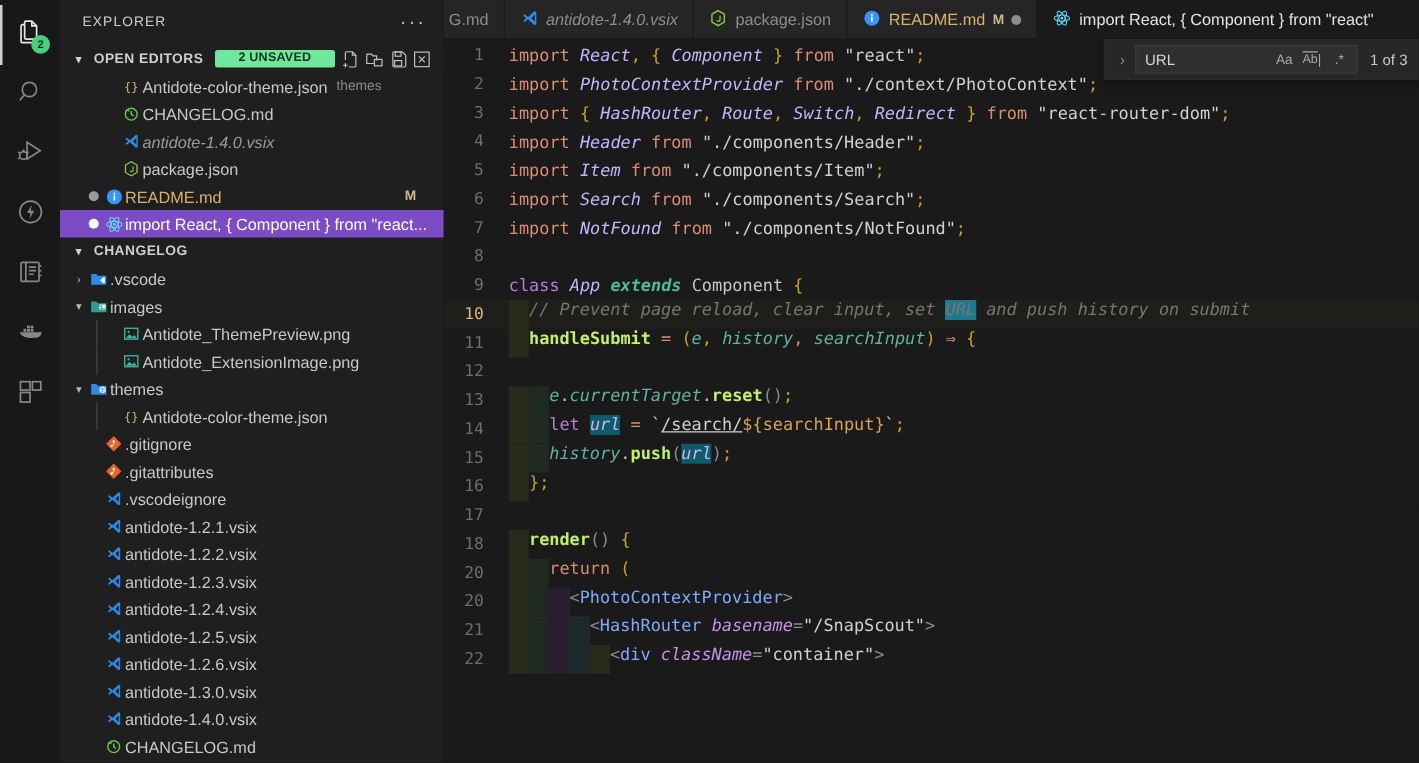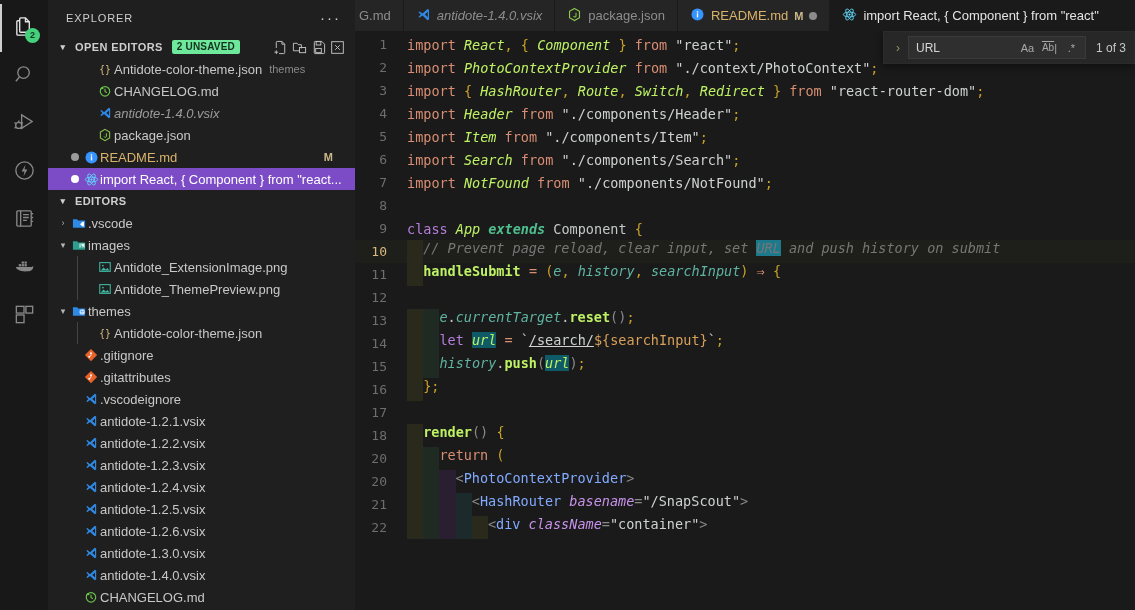--- a/index.html
+++ b/index.html
@@ -44,21 +44,21 @@
 
   .section-header {
     height: 22px; display: flex; align-items: center; gap: 5px;
     padding-left: 8px; color: #cfcfcf; font-size: 11px; font-weight: bold;
     letter-spacing: .4px;
   }
   .section-header.open-editors { background: #1f1f1f; }
   .chev { width: 14px; text-align: center; font-size: 9px; color: #cfcfcf; }
   .badge-unsaved {
     background: #6ee89a; color: #14301f; font-size: 10px; font-weight: bold;
-    border-radius: 2px; padding: 1px 5px 2px; margin-left: 4px; letter-spacing: .2px;
+    border-radius: 2px; padding: 1px 19px 2px; margin-left: 4px; letter-spacing: .2px;
   }
   .hdr-actions { margin-left: auto; display: flex; gap: 4px; padding-right: 10px; color: #c4c4c4; }
   .hdr-actions svg { display: block; }
 
   .row {
     height: 22px; display: flex; align-items: center; font-size: 13px;
     color: #c8c8c8; white-space: nowrap; position: relative;
   }
   .row.selected { background: #7b4cc6; color: #ffffff; }
   .row .dirty-dot {
@@ -131,21 +131,21 @@
   .ind.g1 { background: #2a2a1c; }
   .ind.g2 { background: #1e2a22; }
   .ind.g3 { background: #2a1f31; }
   .ind.g4 { background: #1c2a2c; }
   .ind.g5 { background: #2a2a1c; }
 
   
   .t-kw       { color: #d98e73; }
   .t-kwp      { color: #b57edc; }
   .t-ext      { color: #4fbf8f; font-style: italic; font-weight: bold; }
-  .t-id       { color: #bef264; font-style: italic; }
+  .t-id       { color: #c4b5fd; font-style: italic; }
   .t-str      { color: #cfd2d1; }
   .t-punc     { color: #c9a227; }
   .t-plain    { color: #c5c8c6; }
   .t-fn       { color: #bef264; font-weight: bold; }
   .t-cmt      { color: #767676; font-style: italic; }
   .t-tag      { color: #82aaff; }
   .t-attr     { color: #c792ea; font-style: italic; }
   .t-brk      { color: #8a8a8a; }
   .t-arrow    { color: #d98e73; }
   .t-interp   { color: #d9a05b; }
@@ -344,21 +344,21 @@
           <ellipse cx="8" cy="8" rx="6.6" ry="2.6" transform="rotate(60 8 8)"></ellipse>
           <ellipse cx="8" cy="8" rx="6.6" ry="2.6" transform="rotate(120 8 8)"></ellipse>
           <circle cx="8" cy="8" r="1.2" fill="#61dafb" stroke="none"></circle>
         </svg>
       </span>
       <span class="lbl">import React, { Component } from "react...</span>
     </div>
 
     <div class="section-header">
       <span class="chev">▾</span>
-      <span>EDITORS</span>
+      <span>CHANGELOG</span>
     </div>
 
     <div class="row indent8">
       <span class="twisty">›</span>
       <span class="ficon">
         <svg width="15" height="15" viewBox="0 0 16 16">
             <path d="M1 3.4h4.4l1.2 1.4h7.4v7.8H1z" fill="#2e8ae6"></path>
             <path d="M11.6 5.9l-3 2.8 3 2.8 1.1-.5V6.4z" fill="#fff"></path>
           </svg>
       </span>
@@ -380,33 +380,33 @@
 
     <div class="row indent48">
       <span class="guide" style="left:29px"></span>
       <span class="ficon">
         <svg width="14" height="14" viewBox="0 0 16 16">
             <rect x="2" y="3" width="12" height="10" fill="none" stroke="#3fb9a1" stroke-width="1.2"></rect>
             <circle cx="5.6" cy="6.3" r="1" fill="#3fb9a1"></circle>
             <path d="M3 12l3.4-3.5 2.4 2.4 2-1.7 2.2 2.8z" fill="#3fb9a1"></path>
           </svg>
       </span>
-      <span class="lbl">Antidote_ExtensionImage.png</span>
+      <span class="lbl">Antidote_ThemePreview.png</span>
     </div>
 
     <div class="row indent48">
       <span class="guide" style="left:29px"></span>
       <span class="ficon">
         <svg width="14" height="14" viewBox="0 0 16 16">
             <rect x="2" y="3" width="12" height="10" fill="none" stroke="#3fb9a1" stroke-width="1.2"></rect>
             <circle cx="5.6" cy="6.3" r="1" fill="#3fb9a1"></circle>
             <path d="M3 12l3.4-3.5 2.4 2.4 2-1.7 2.2 2.8z" fill="#3fb9a1"></path>
           </svg>
       </span>
-      <span class="lbl">Antidote_ThemePreview.png</span>
+      <span class="lbl">Antidote_ExtensionImage.png</span>
     </div>
 
     <div class="row indent8">
       <span class="twisty">▾</span>
       <span class="ficon">
         <svg width="15" height="15" viewBox="0 0 16 16">
             <path d="M1 3.4h4.4l1.2 1.4h7.4v7.8H1z" fill="#2e8ae6"></path>
             <circle cx="10.8" cy="8.4" r="2.8" fill="#cfe6ff"></circle>
             <circle cx="10" cy="7.6" r=".7" fill="#2e8ae6"></circle>
             <circle cx="11.8" cy="8" r=".6" fill="#2e8ae6"></circle>

